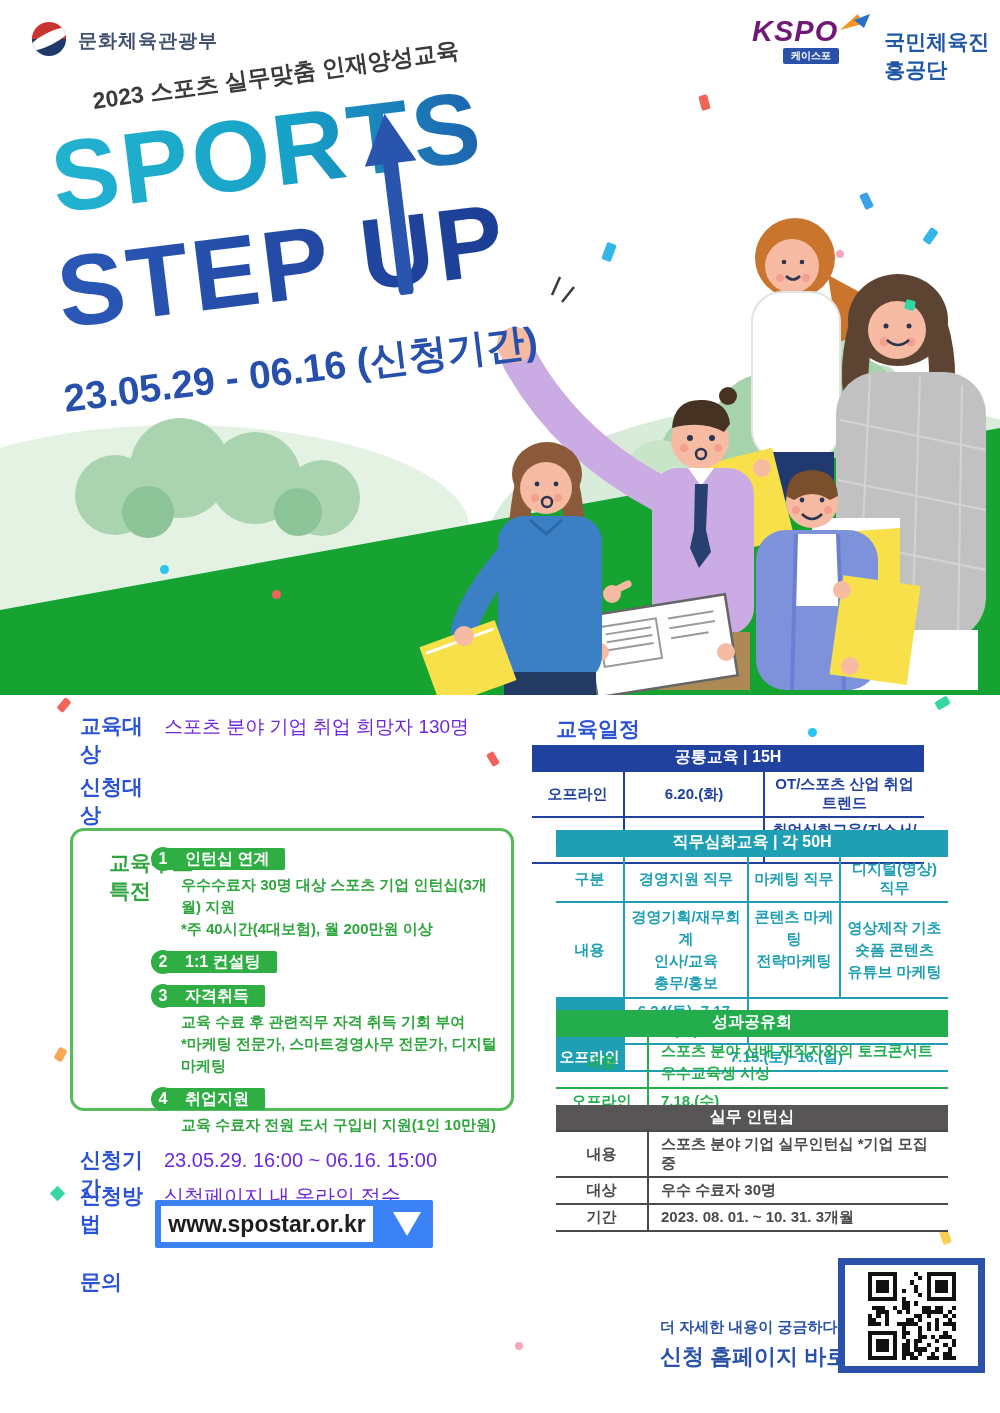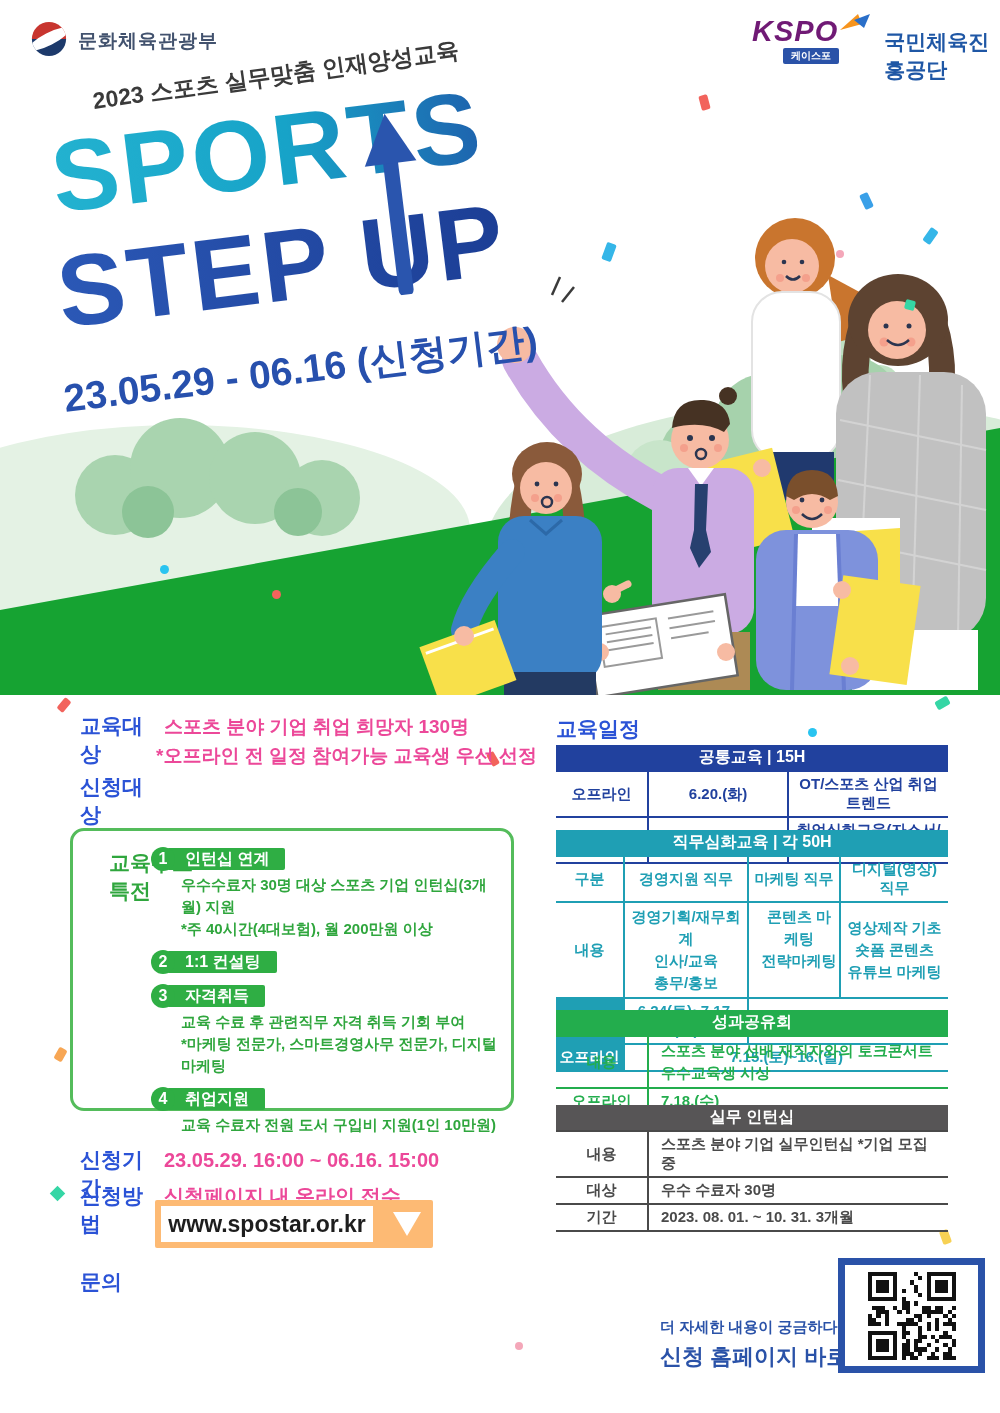--- a/index.html
+++ b/index.html
@@ -37,37 +37,37 @@
 
   
   .hero-art{left:0;top:200px;z-index:1;}
 
   
   .cf{position:absolute;border-radius:2px;z-index:2;}
 
   
   .info-row{display:flex;gap:2px;z-index:4;}
   .lbl{color:#2b53d6;font-weight:800;font-size:21px;width:82px;flex:0 0 82px;}
-  .vals{font-size:19px;font-weight:700;color:#ec4899;line-height:29px;}
+  .vals{font-size:19px;font-weight:400;color:#6d28d9;line-height:29px;}
 
   .benefits{left:70px;top:828px;width:438px;height:277px;border:3px solid #54bc5b;border-radius:14px;
     background:#fff;z-index:4;}
   .benefits .blabel{position:absolute;left:36px;top:18px;color:#2fa63d;font-weight:800;font-size:21px;line-height:28px;}
   .bitems{position:absolute;left:78px;top:16px;width:350px;}
   .b-item{margin-bottom:10px;}
   .b-head{display:flex;align-items:center;height:24px;}
   .b-num{width:24px;height:24px;border-radius:50%;background:#2fae44;color:#fff;font-size:16px;font-weight:800;
     display:flex;align-items:center;justify-content:center;z-index:1;}
   .b-pill{background:#2fae44;color:#fff;font-size:16px;font-weight:800;height:22px;line-height:22px;
     padding:0 16px 0 18px;margin-left:-8px;border-radius:2px;}
   .b-desc{margin-left:30px;color:#2fa63d;font-size:15px;font-weight:800;line-height:22px;margin-top:3px;}
 
   .diamond{left:52px;top:1188px;width:11px;height:11px;background:#35d6a5;transform:rotate(45deg);z-index:4;}
 
-  .url-box{left:155px;top:1200px;width:278px;height:48px;background:#fdba74;border-radius:2px;z-index:4;cursor:pointer;}
+  .url-box{left:155px;top:1200px;width:278px;height:48px;background:#3b82f6;border-radius:2px;z-index:4;cursor:pointer;}
   .url-inner{position:absolute;left:6px;top:6px;width:212px;height:36px;background:#fff;
     display:flex;align-items:center;justify-content:center;font-size:23px;font-weight:800;color:#1d1d1d;}
   .url-tri{position:absolute;right:12px;top:12px;width:0;height:0;
     border-left:14px solid transparent;border-right:14px solid transparent;border-top:24px solid #ffffff;}
 
   .contact-lines{font-size:21px;font-weight:800;color:#3d3d3d;line-height:30px;}
 
   
   .sched-head{left:556px;top:715px;display:flex;gap:18px;z-index:4;}
   .sched-head .lbl{width:auto;flex:none;}
@@ -318,21 +318,20 @@
   <div class="abs cf" style="left:489px;top:752px;width:8px;height:14px;background:#f2635c;transform:rotate(-30deg);"></div>
   <div class="abs cf" style="left:938px;top:696px;width:9px;height:14px;background:#35d6a5;transform:rotate(60deg);"></div>
   <div class="abs cf" style="left:56px;top:1048px;width:9px;height:13px;background:#f7a654;transform:rotate(30deg);"></div>
   <div class="abs cf" style="left:515px;top:1342px;width:8px;height:8px;border-radius:50%;background:#f4a7b9;"></div>
   <div class="abs cf" style="left:941px;top:1230px;width:9px;height:14px;background:#f7d154;transform:rotate(-20deg);"></div>
 
   <div class="abs info-row" style="left:80px;top:712px;">
     <span class="lbl">교육대상</span>
     <div class="vals">
       <div>스포츠 분야 기업 취업 희망자 130명</div>
-      <div style="margin-left:-8px;">*오프라인 전 일정 참여가능 교육생 우선 선정</div>
     </div>
   </div>
 
   <div class="abs info-row" style="left:80px;top:773px;align-items:center;">
     <span class="lbl">신청대상</span>
   </div>
 
   <div class="abs benefits">
     <div class="blabel">
       <div>교육수료</div>
@@ -396,21 +395,21 @@
   <div class="abs info-row" style="left:80px;top:1268px;">
     <span class="lbl">문의</span>
   </div>
 
   <div class="abs sched-head">
     <span class="lbl">교육일정</span>
     <span class="val">23.06.20. ~ 23.07.17.</span>
   </div>
   <div class="abs cyan-dot"></div>
 
-  <div class="abs tblwrap" style="left:556px;top:745px;">
+  <div class="abs tblwrap" style="left:532px;top:745px;">
     <table class="tbl t-navy">
       <colgroup>
           <col style="width:92px">
           <col style="width:140px">
           <col style="width:160px">
         </colgroup>
       <thead>
           <tr>
             <th colspan="3">공통교육 | 15H</th>
           </tr>
@@ -450,21 +449,21 @@
           <td>마케팅 직무</td>
           <td>디지털(영상) 직무</td>
         </tr>
         <tr>
           <td>내용</td>
           <td>
               <div class="ln">경영기획/재무회계</div>
               <div class="ln">인사/교육</div>
               <div class="ln">총무/홍보</div>
             </td>
-          <td style="vertical-align:top;padding-left:12px;">
+          <td style="vertical-align:top;">
               <div class="ln">콘텐츠 마케팅</div>
               <div class="ln">전략마케팅</div>
             </td>
           <td>
               <div class="ln">영상제작 기초</div>
               <div class="ln">숏폼 콘텐츠</div>
               <div class="ln">유튜브 마케팅</div>
             </td>
         </tr>
         <tr>

